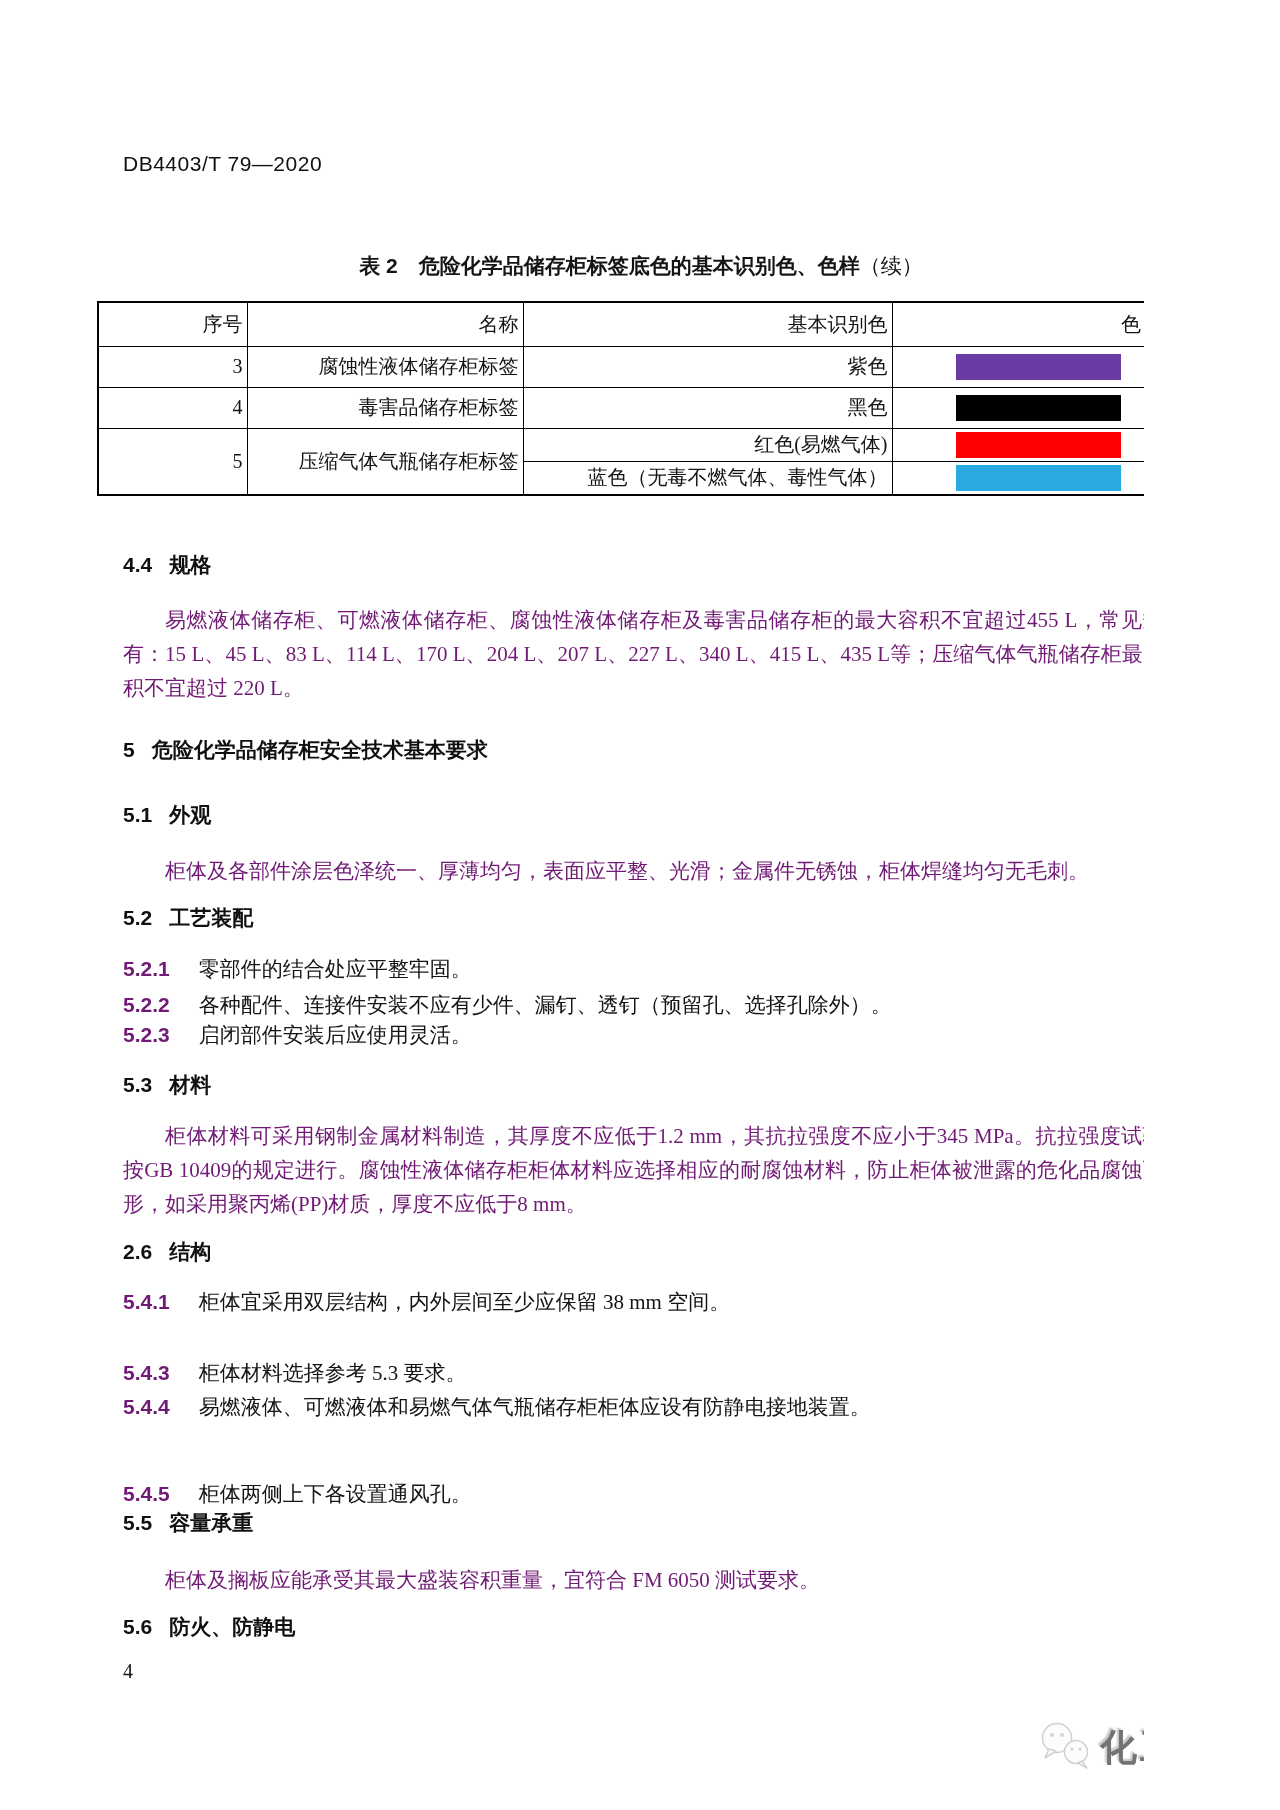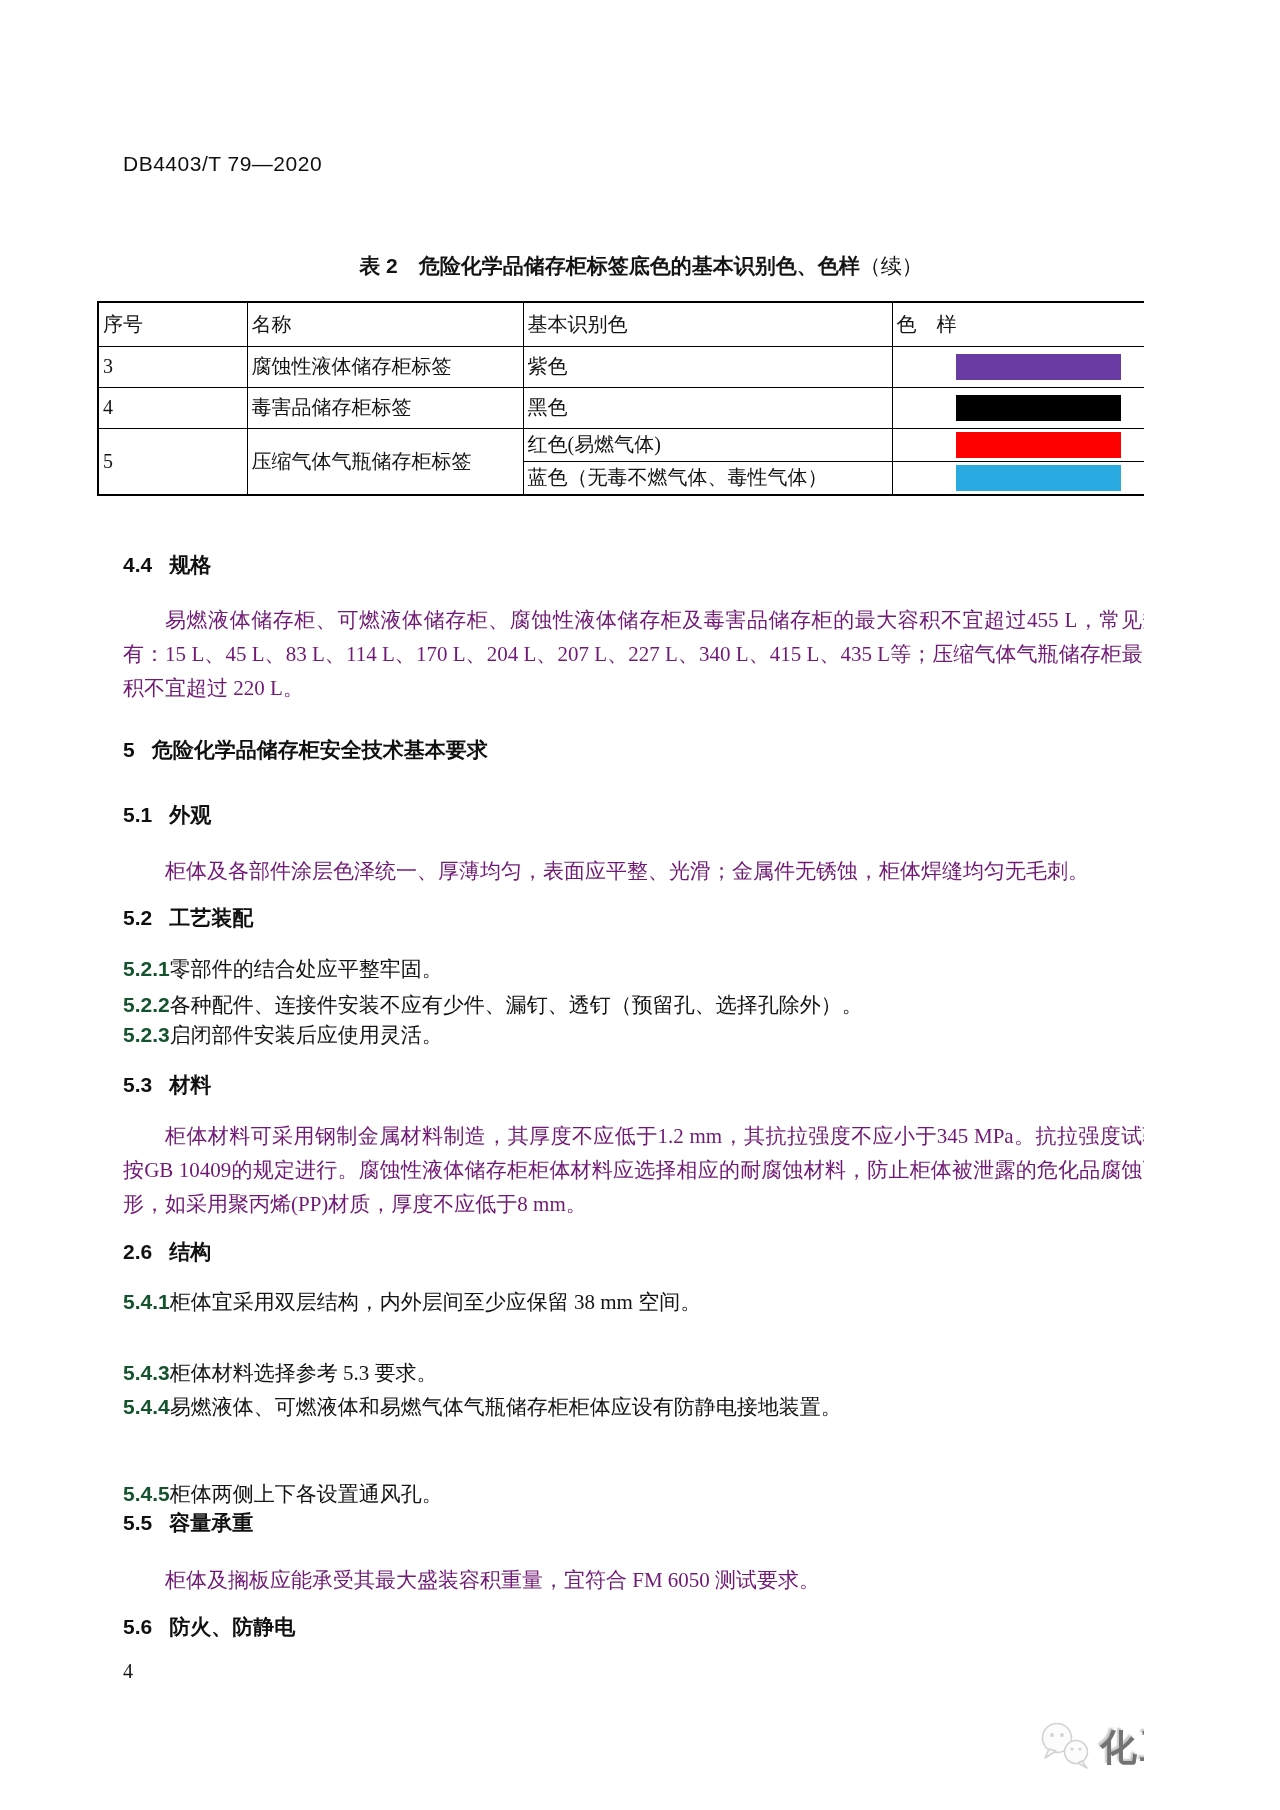--- a/index.html
+++ b/index.html
@@ -20,21 +20,21 @@
   .table-title {
     position:absolute; left:97px; top:252px; width:1088px;
     text-align:center; font-size:21px; font-weight:bold;
     font-family:"Liberation Sans","DejaVu Sans",sans-serif; white-space:nowrap;
   }
   .table-title .suffix { font-family:"Liberation Serif","DejaVu Serif",serif; font-weight:normal; }
 
   table.color-table {
     position:absolute; left:97px; top:301px; width:1088px;
     border-collapse:collapse; table-layout:fixed;
-    font-size:20px; text-align:left; border:2px solid #000;
+    font-size:20px; text-align:right; border:2px solid #000;
   }
   table.color-table td { border:1px solid #000; vertical-align:middle; padding:0 4px; }
   tr.h-row  td { height:44px; }
   tr.r-std  td { height:41px; }
   tr.r-sub1 td { height:33px; }
   tr.r-sub2 td { height:34px; }
   .swatch { width:165px; height:26px; margin:0 auto; }
 
   .hd {
     position:absolute; left:123px; line-height:28px;
@@ -45,21 +45,21 @@
 
   .para {
     position:absolute; left:123px; width:1062px;
     font-size:21px; line-height:34px; text-align:justify; text-indent:42px;
     color:#701a75;
   }
 
   .clause { position:absolute; left:123px; width:1062px; font-size:21px; line-height:28px; white-space:nowrap; }
   .clause .cnum {
     font-family:"Liberation Sans","DejaVu Sans",sans-serif;
-    font-weight:bold; margin-right:0; color:#14532d;
+    font-weight:bold; margin-right:29px; color:#701a75;
   }
 
   .page-num { position:absolute; left:123px; top:1660px; font-size:20px; }
 
   .watermark { position:absolute; left:1038px; top:1720px; display:flex; align-items:center; }
   .wm-icon { flex:0 0 auto; margin-right:8px; }
   .wm-text {
     font-family:"Liberation Sans","DejaVu Sans",sans-serif;
     font-weight:bold; font-size:37px; letter-spacing:3px;
     color:#737373;

